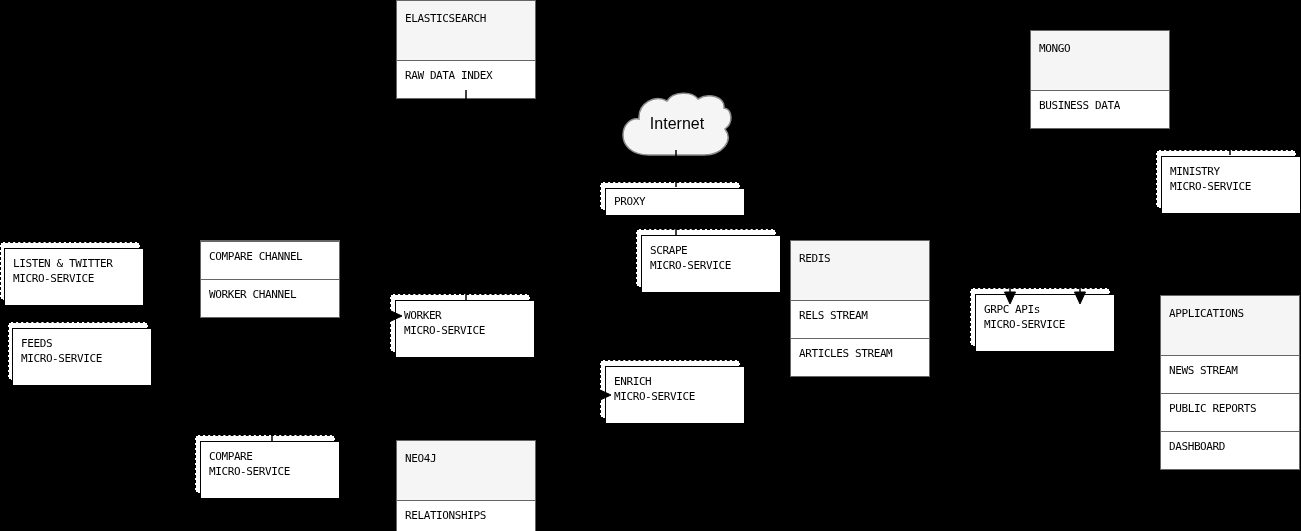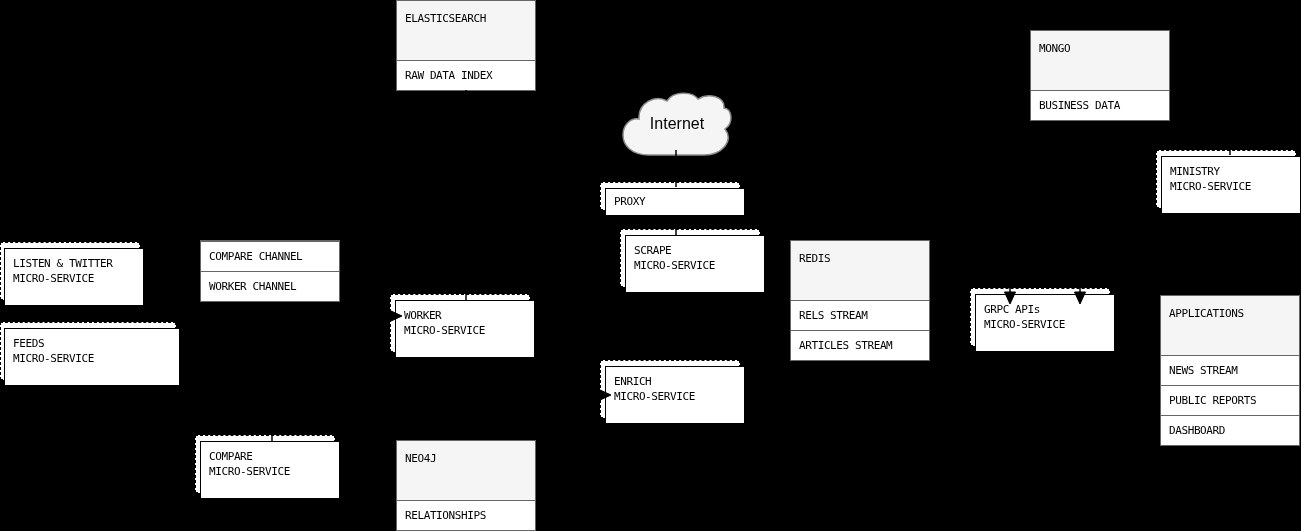--- a/index.html
+++ b/index.html
@@ -5,21 +5,21 @@
   html,body{margin:0;padding:0;background:#000;}
   .stage{
     position:relative;width:1301px;height:531px;background:#000;overflow:hidden;
     font-family:"DejaVu Sans Mono","Liberation Mono",monospace;
     font-size:11px;letter-spacing:-0.4px;color:#000;
   }
   
   .list-box{position:absolute;width:140px;background:#fff;border:1px solid #666;box-sizing:border-box;z-index:1;}
   .list-header{background:#f5f5f5;padding:10px 8px 0 8px;box-sizing:border-box;height:59px;}
   .list-header span{display:block;line-height:15px;}
-  .list-row{height:30px;line-height:29px;padding:0 8px;border-top:1px solid #666;box-sizing:border-box;background:#fff;white-space:nowrap;}
+  .list-row{height:38px;line-height:29px;padding:0 8px;border-top:1px solid #666;box-sizing:border-box;background:#fff;white-space:nowrap;}
   
   .sketch{position:absolute;width:140px;height:58px;z-index:2;}
   .sketch .back{position:absolute;left:0;top:0;width:100%;height:100%;background:#fff;border:1px dashed #000;box-sizing:border-box;}
   .sketch .front{position:absolute;left:5px;top:6px;width:100%;height:100%;background:#fff;border:1px solid #000;box-sizing:border-box;padding:7px 8px 0 8px;}
   .sketch.o4 .front{left:4px;}
   .sketch .front span{display:block;line-height:15px;white-space:nowrap;}
   .sketch.short{height:28px;}
   .sketch.short .front{padding-top:5px;}
   
   .cloud{position:absolute;left:622px;top:90px;width:110px;height:67px;z-index:1;}
@@ -59,21 +59,21 @@
     <div class="label">Internet</div>
   </div>
 
   <div class="sketch short" style="left:600px;top:182px;">
     <div class="back"></div>
     <div class="front">
       <span>PROXY</span>
     </div>
   </div>
 
-  <div class="sketch" style="left:620px;top:229px;">
+  <div class="sketch" style="left:636px;top:229px;">
     <div class="back"></div>
     <div class="front">
       <span>SCRAPE</span>
       <span>MICRO-SERVICE</span>
     </div>
   </div>
 
   <div class="sketch" style="left:600px;top:360px;">
     <div class="back"></div>
     <div class="front">
@@ -91,21 +91,21 @@
   </div>
 
   <div class="sketch o4" style="left:0px;top:242px;">
     <div class="back"></div>
     <div class="front">
       <span>LISTEN &amp; TWITTER</span>
       <span>MICRO-SERVICE</span>
     </div>
   </div>
 
-  <div class="sketch o4" style="left:0px;top:322px;padding-left:36px;">
+  <div class="sketch o4" style="left:8px;top:322px;">
     <div class="back"></div>
     <div class="front">
       <span>FEEDS</span>
       <span>MICRO-SERVICE</span>
     </div>
   </div>
 
   <div class="list-box" style="left:200px;top:240px;">
     <div class="list-row">COMPARE CHANNEL</div>
     <div class="list-row">WORKER CHANNEL</div>

